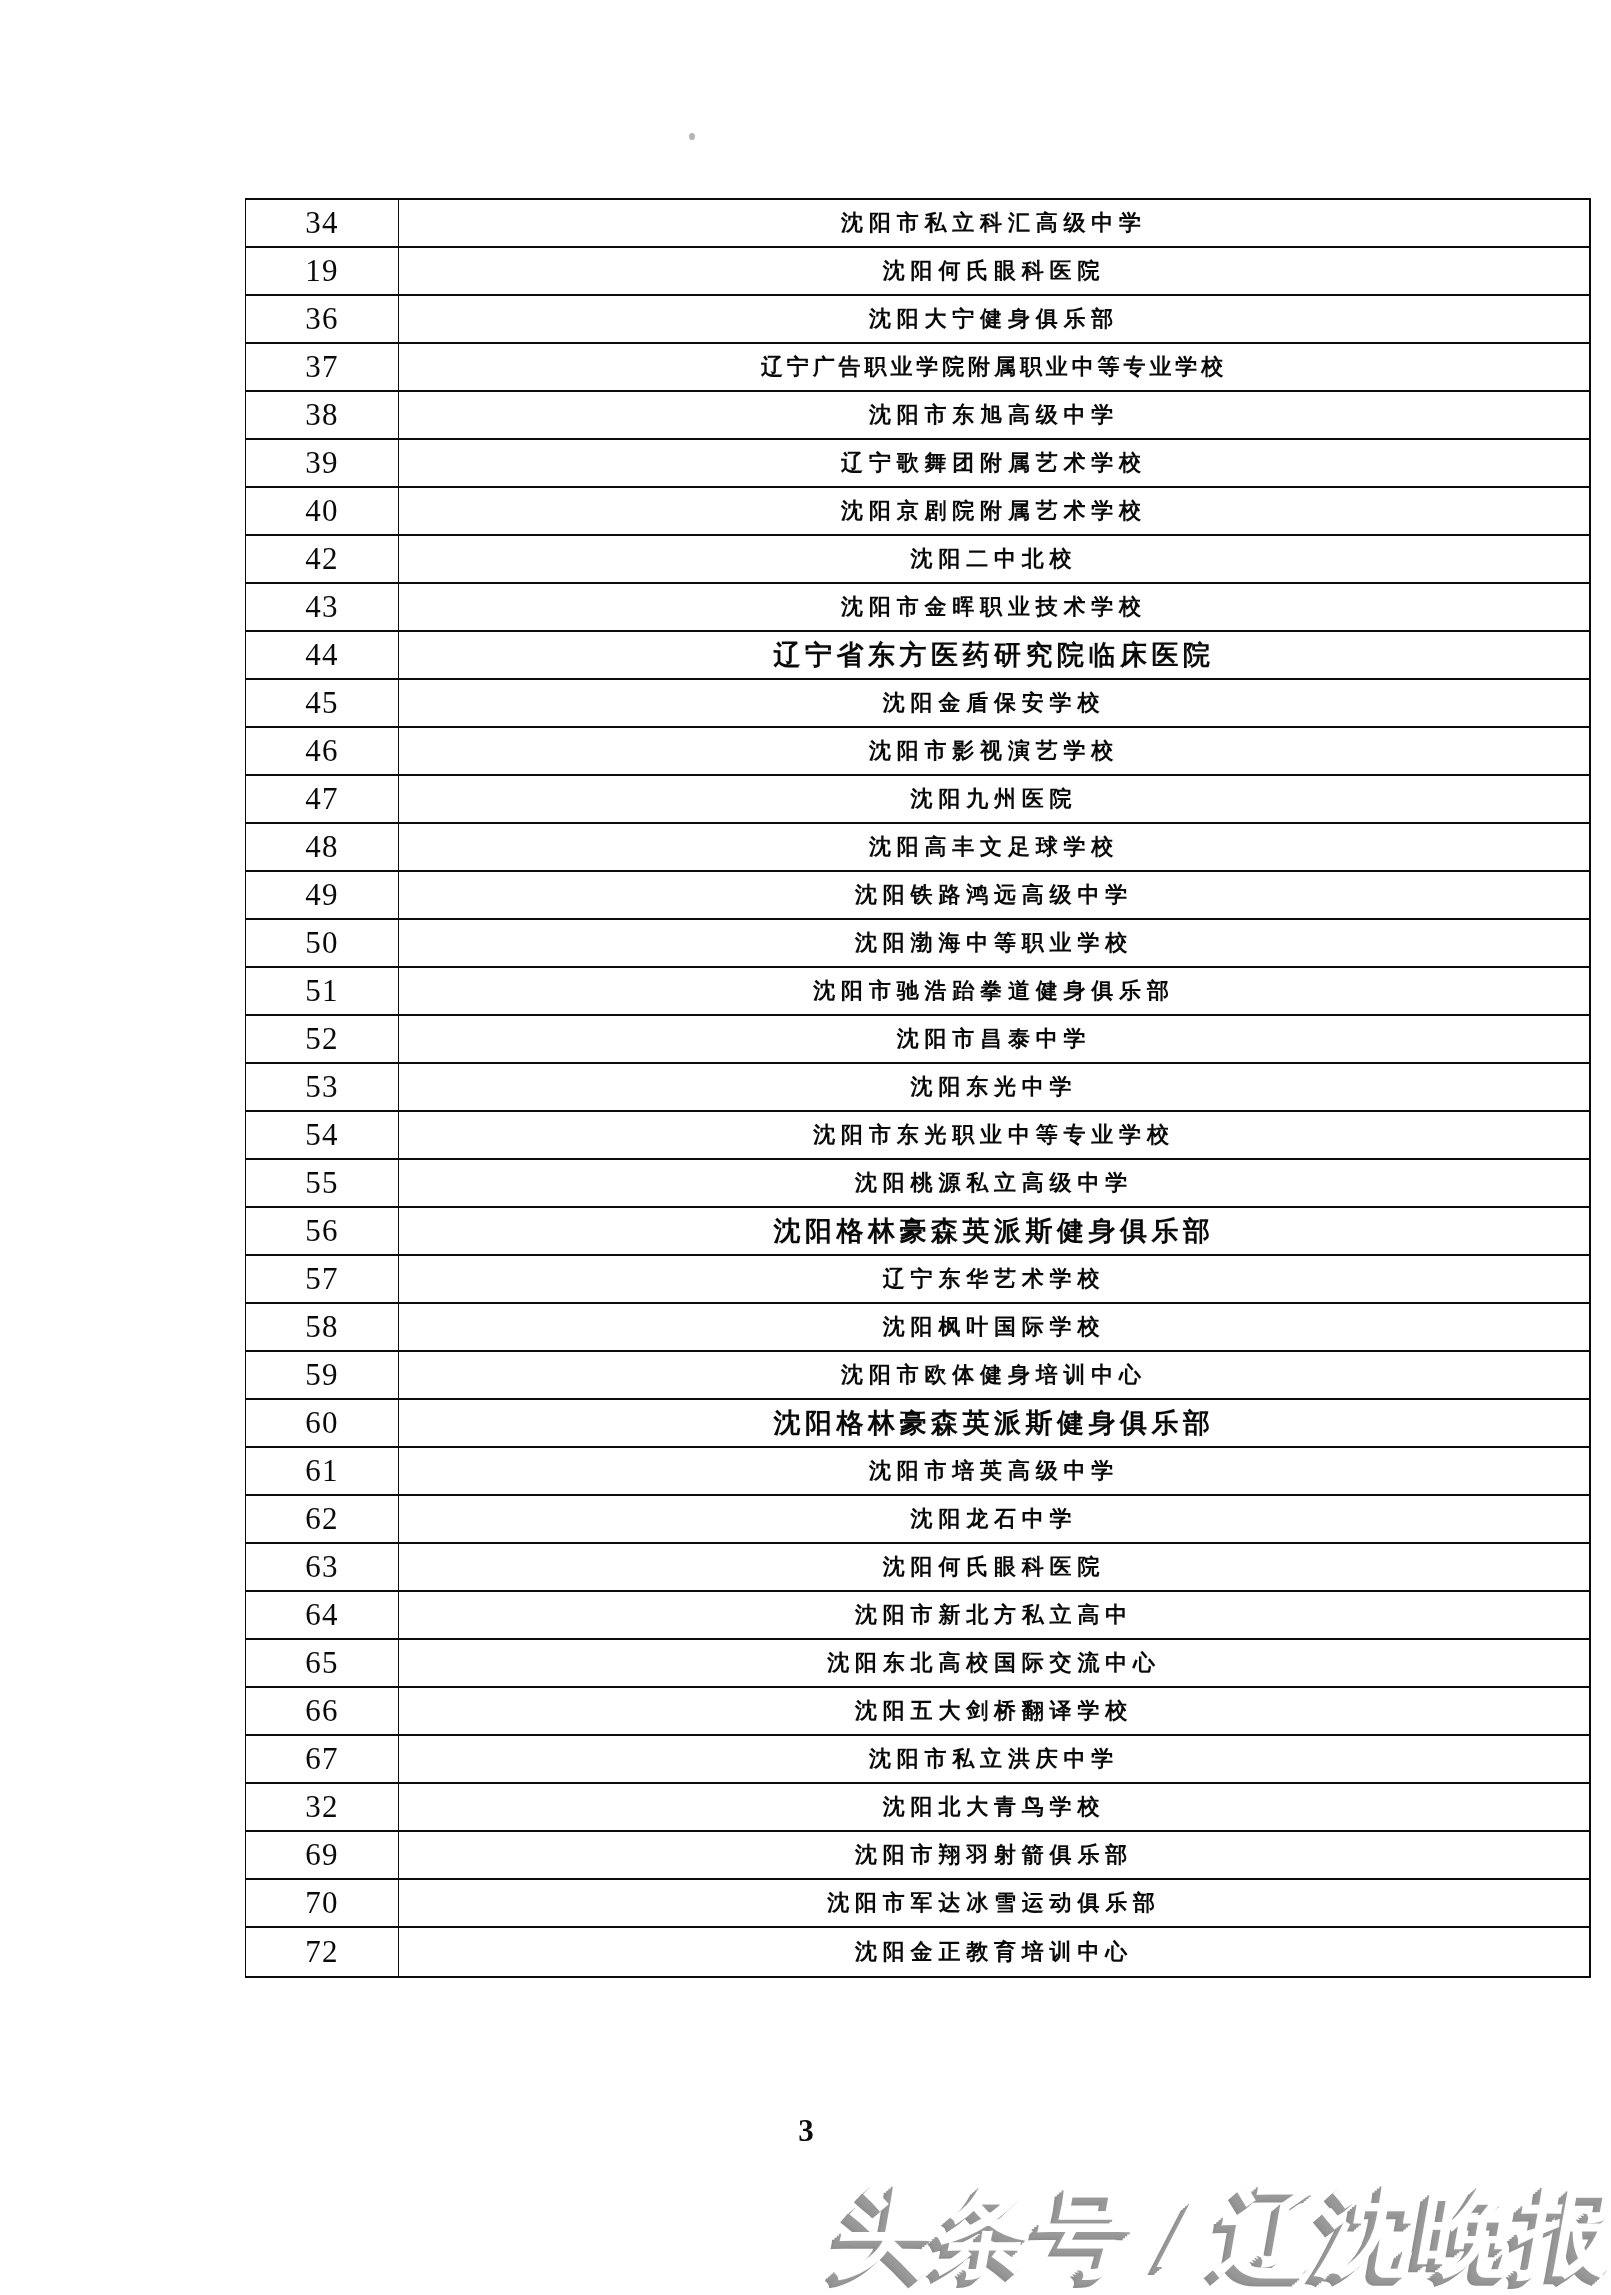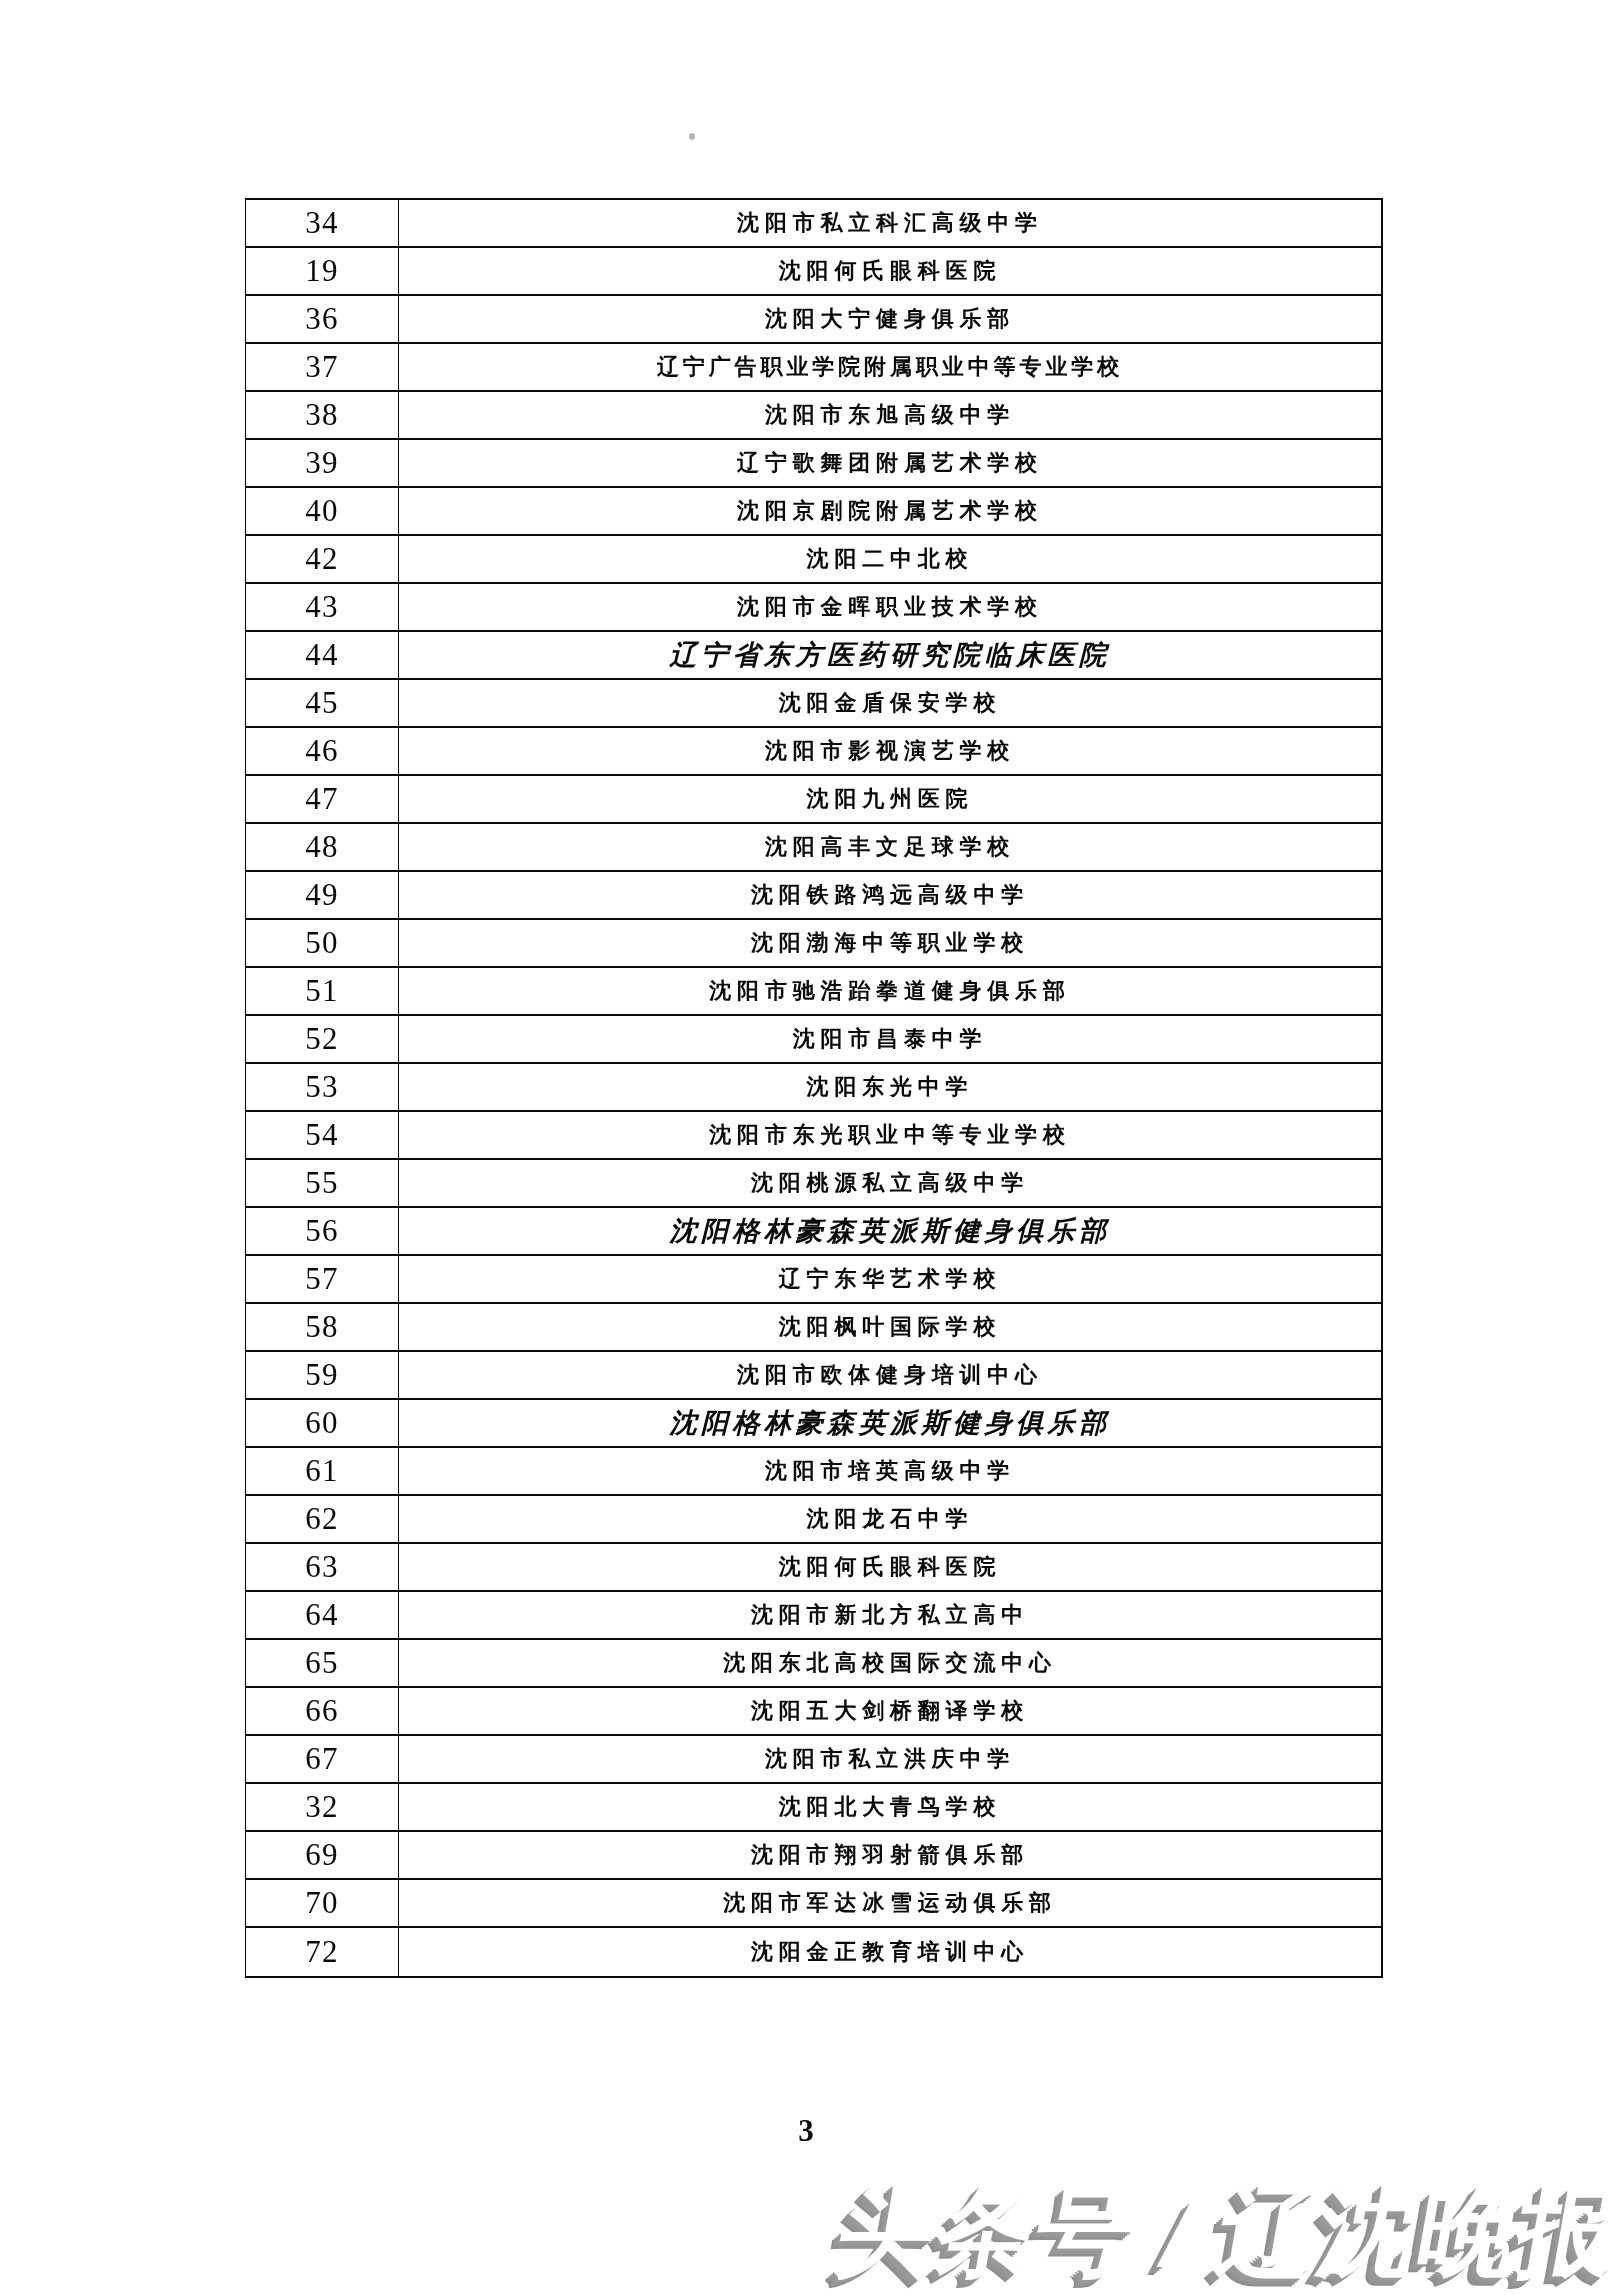--- a/index.html
+++ b/index.html
@@ -13,21 +13,21 @@
   }
   
   .speck{
     position:absolute;left:689px;top:133px;
     width:5.8px;height:7.1px;border-radius:50%;
     background:#8d8d8d;opacity:.65;
   }
   
   .org-table{
     position:absolute;left:245px;top:198px;
-    width:1138px;
+    width:1346px;
     border:2.6px solid #0b0b0b;
     border-left-width:1.9px;
     box-sizing:border-box;
     background:#fff;
   }
   .trow{
     display:flex;align-items:stretch;
     height:48px;
     border-bottom:2.6px solid #0b0b0b;
     box-sizing:border-box;
@@ -44,21 +44,21 @@
     font-size:31px;
     letter-spacing:1.3px;
   }
   .cell.name{
     flex:1 1 auto;
     font-weight:bold;
     font-size:22px;
     letter-spacing:5.8px;
     white-space:nowrap;
   }
-  .cell.name.sm{font-size:27px;letter-spacing:4.5px;font-style:italic;}
+  .cell.name.sm{font-size:27px;letter-spacing:4.5px;}
   .cell.name.xs{font-size:22px;letter-spacing:3.9px;}
   
   .page-number{
     position:absolute;left:0;top:2113px;width:100%;
     text-align:center;
     font-size:31px;
     font-weight:bold;
   }
   
   .watermark{

